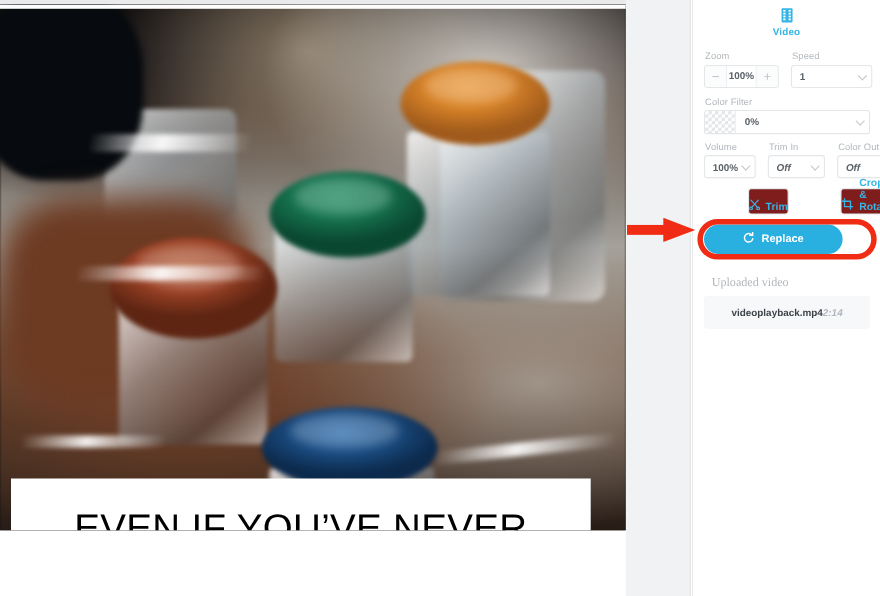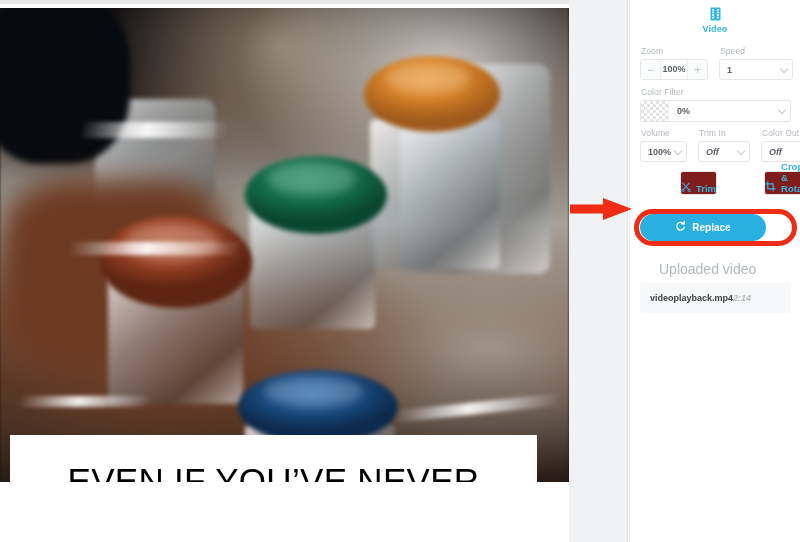--- a/index.html
+++ b/index.html
@@ -208,48 +208,49 @@
     background: #7f1d1d;
     display: flex; align-items: flex-end; justify-content: center;
     gap: 5px; cursor: pointer;
     color: #35b5e5; font-size: 9.5px; font-weight: 700; margin-left: 40px;
   }
   .w-trim { width: 54px; }
   .w-crop { width: 90px; }
 
   #replace-wrap {
     position: relative;
-    margin-top: 19px;
+    margin-top: 9px;
     width: 126px; height: 27px;
   }
   #replace-highlight {
     position: absolute;
     left: -6px; top: -5px;
     width: 163px; height: 37px;
     border: 5px solid #f12c14;
     border-radius: 19px;
     pointer-events: none;
   }
   #replace-btn {
     position: absolute; inset: 0;
     background: #2ab0e0;
     border-radius: 14px;
     display: flex; align-items: center; justify-content: center;
     gap: 6px; cursor: pointer;
     color: #ffffff; font-size: 10px; font-weight: 700;
   }
 
   .sect-label {
-    font-size: 14px; color: #b2b8bd;
-    margin: 20px 0 6px 19px;
+    font-size: 11px; color: #b2b8bd;
+    margin: 20px 0 6px 7px;
+    font-family: Liberation Serif, serif;
   }
   .file-item {
     height: 30px; width: 151px;
     background: #f7f8f9; border-radius: 3px;
-    display: flex; align-items: center; justify-content: flex-start;
+    display: flex; align-items: center; justify-content: center;
     padding: 0 10px; cursor: pointer;
   }
   .fname { font-size: 9px; color: #3d4349; font-weight: 700; }
   .fdur  { font-size: 9px; color: #b2b8bd; font-weight: 700; font-style: italic; }
 
   
   #arrow {
     position: absolute;
     left: 570px; top: 198px;
     width: 62px; height: 22px;

